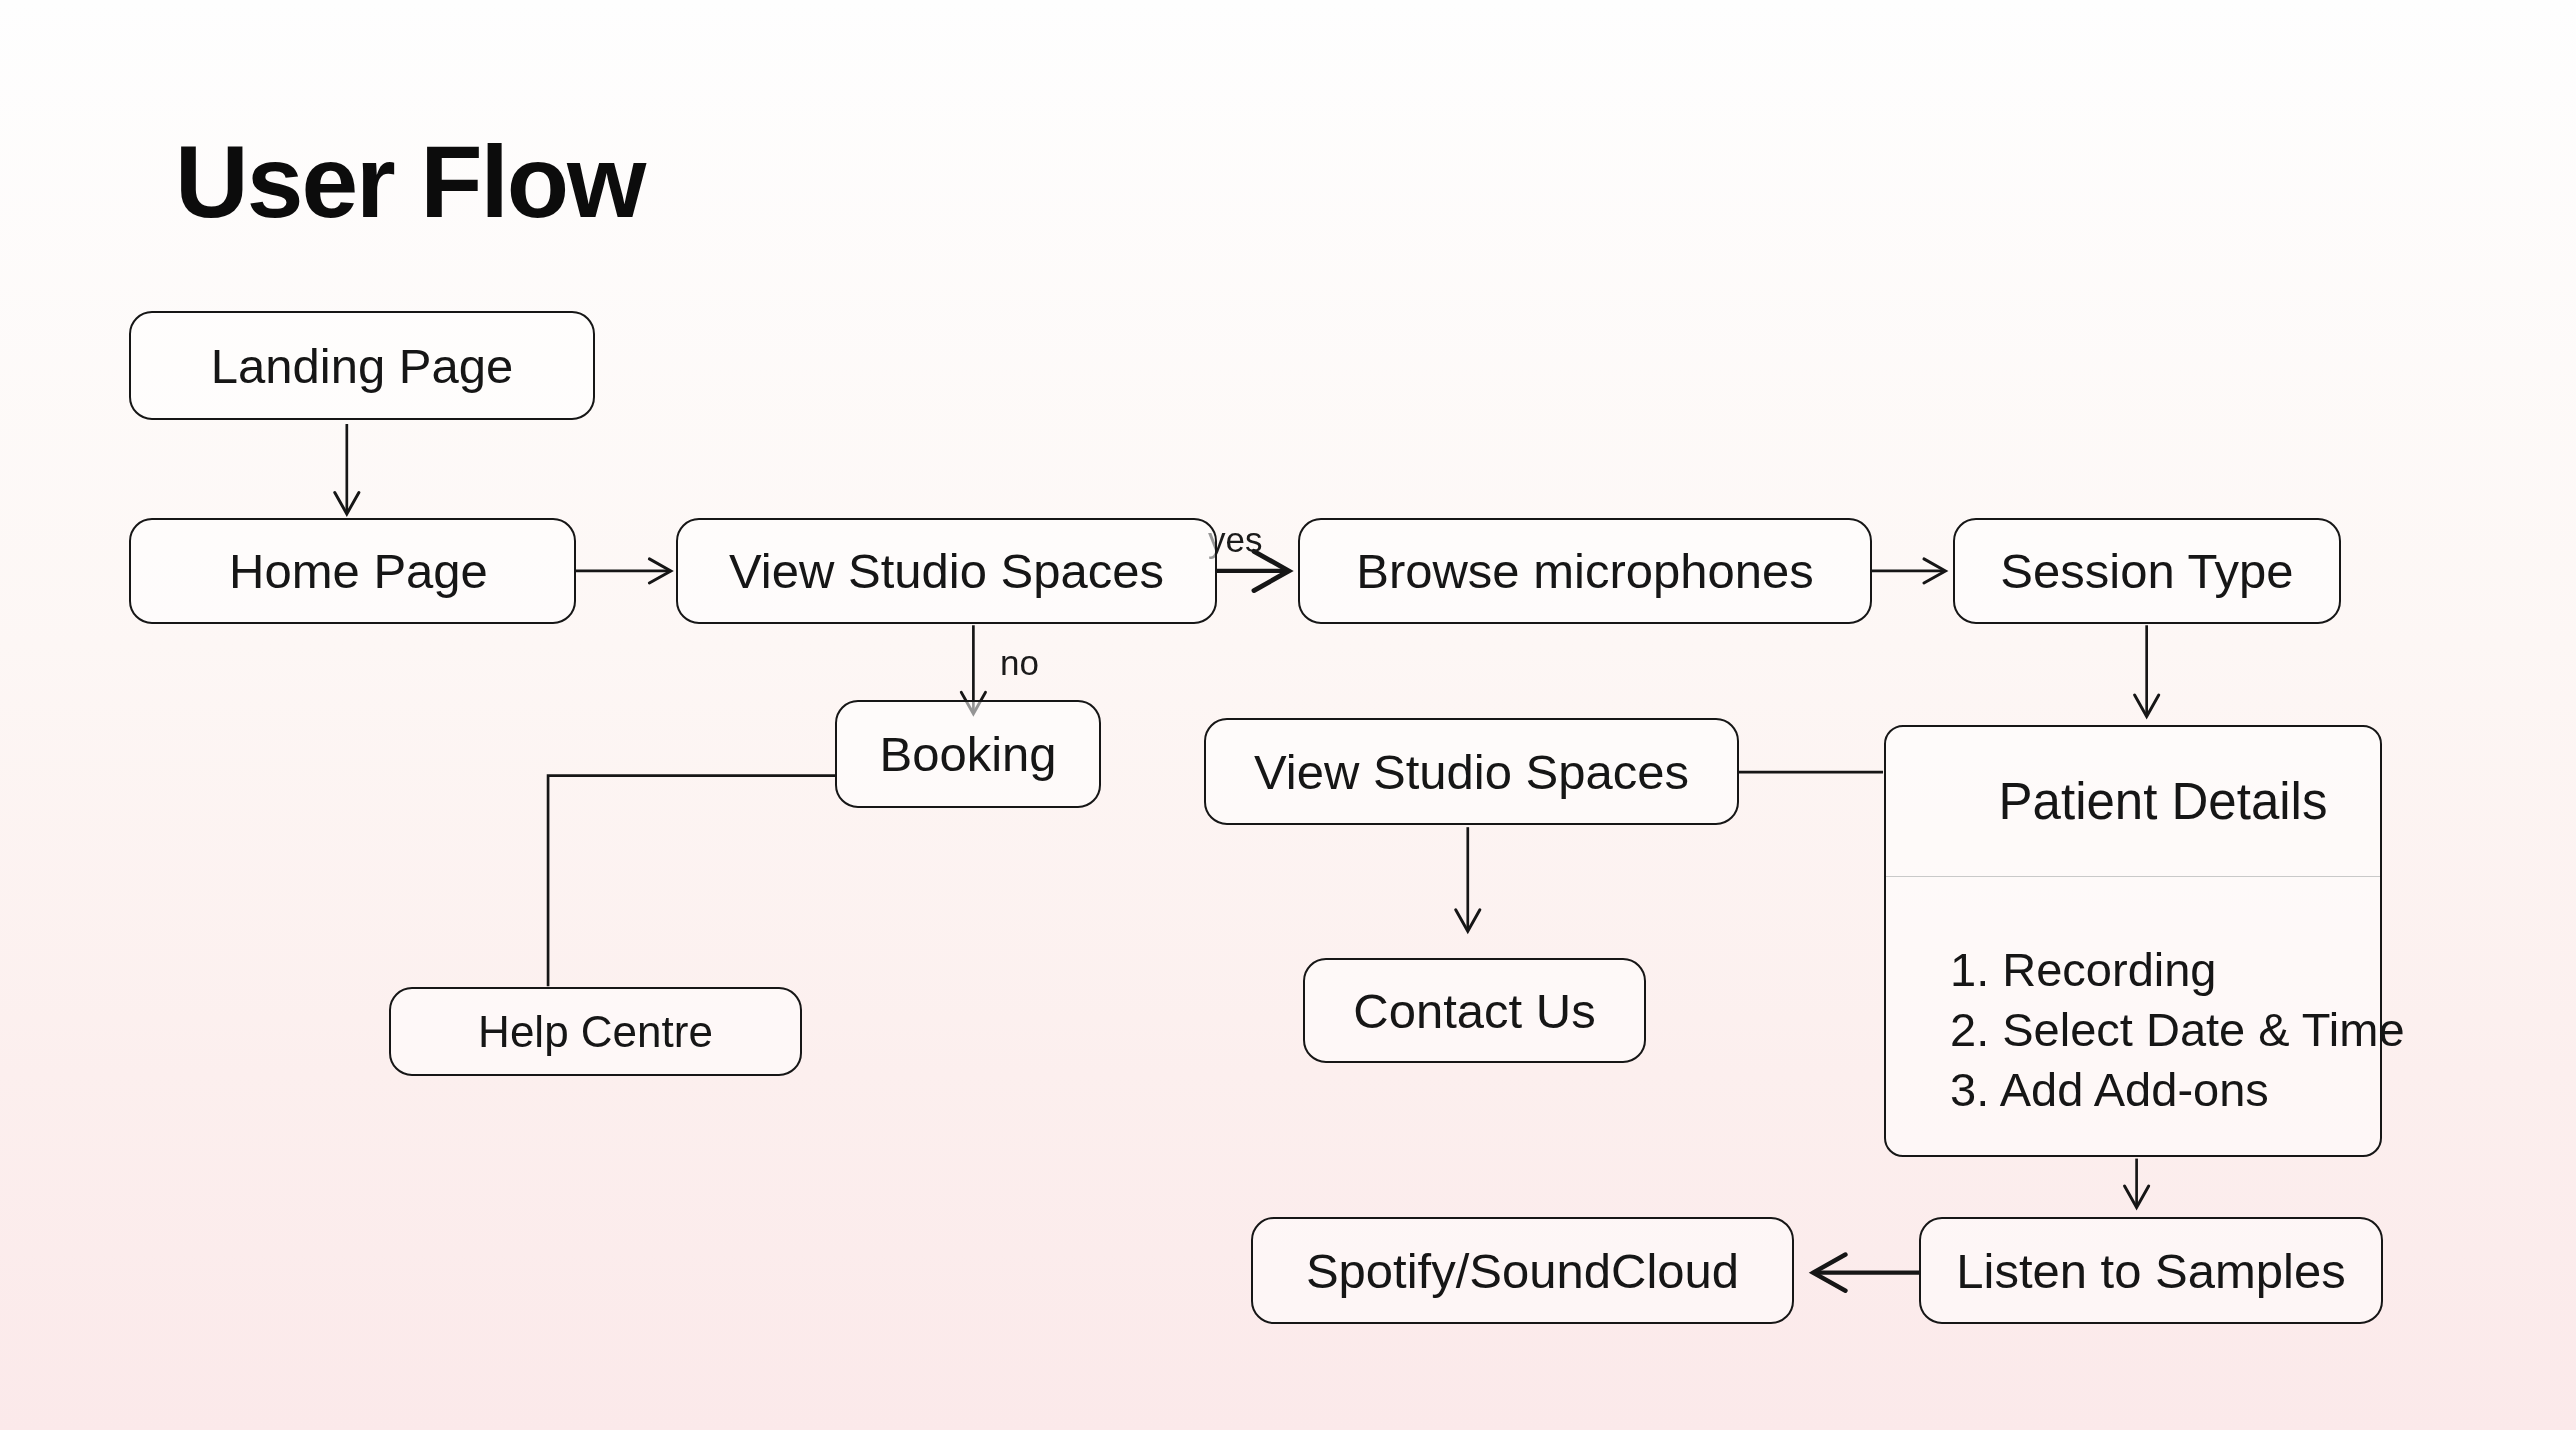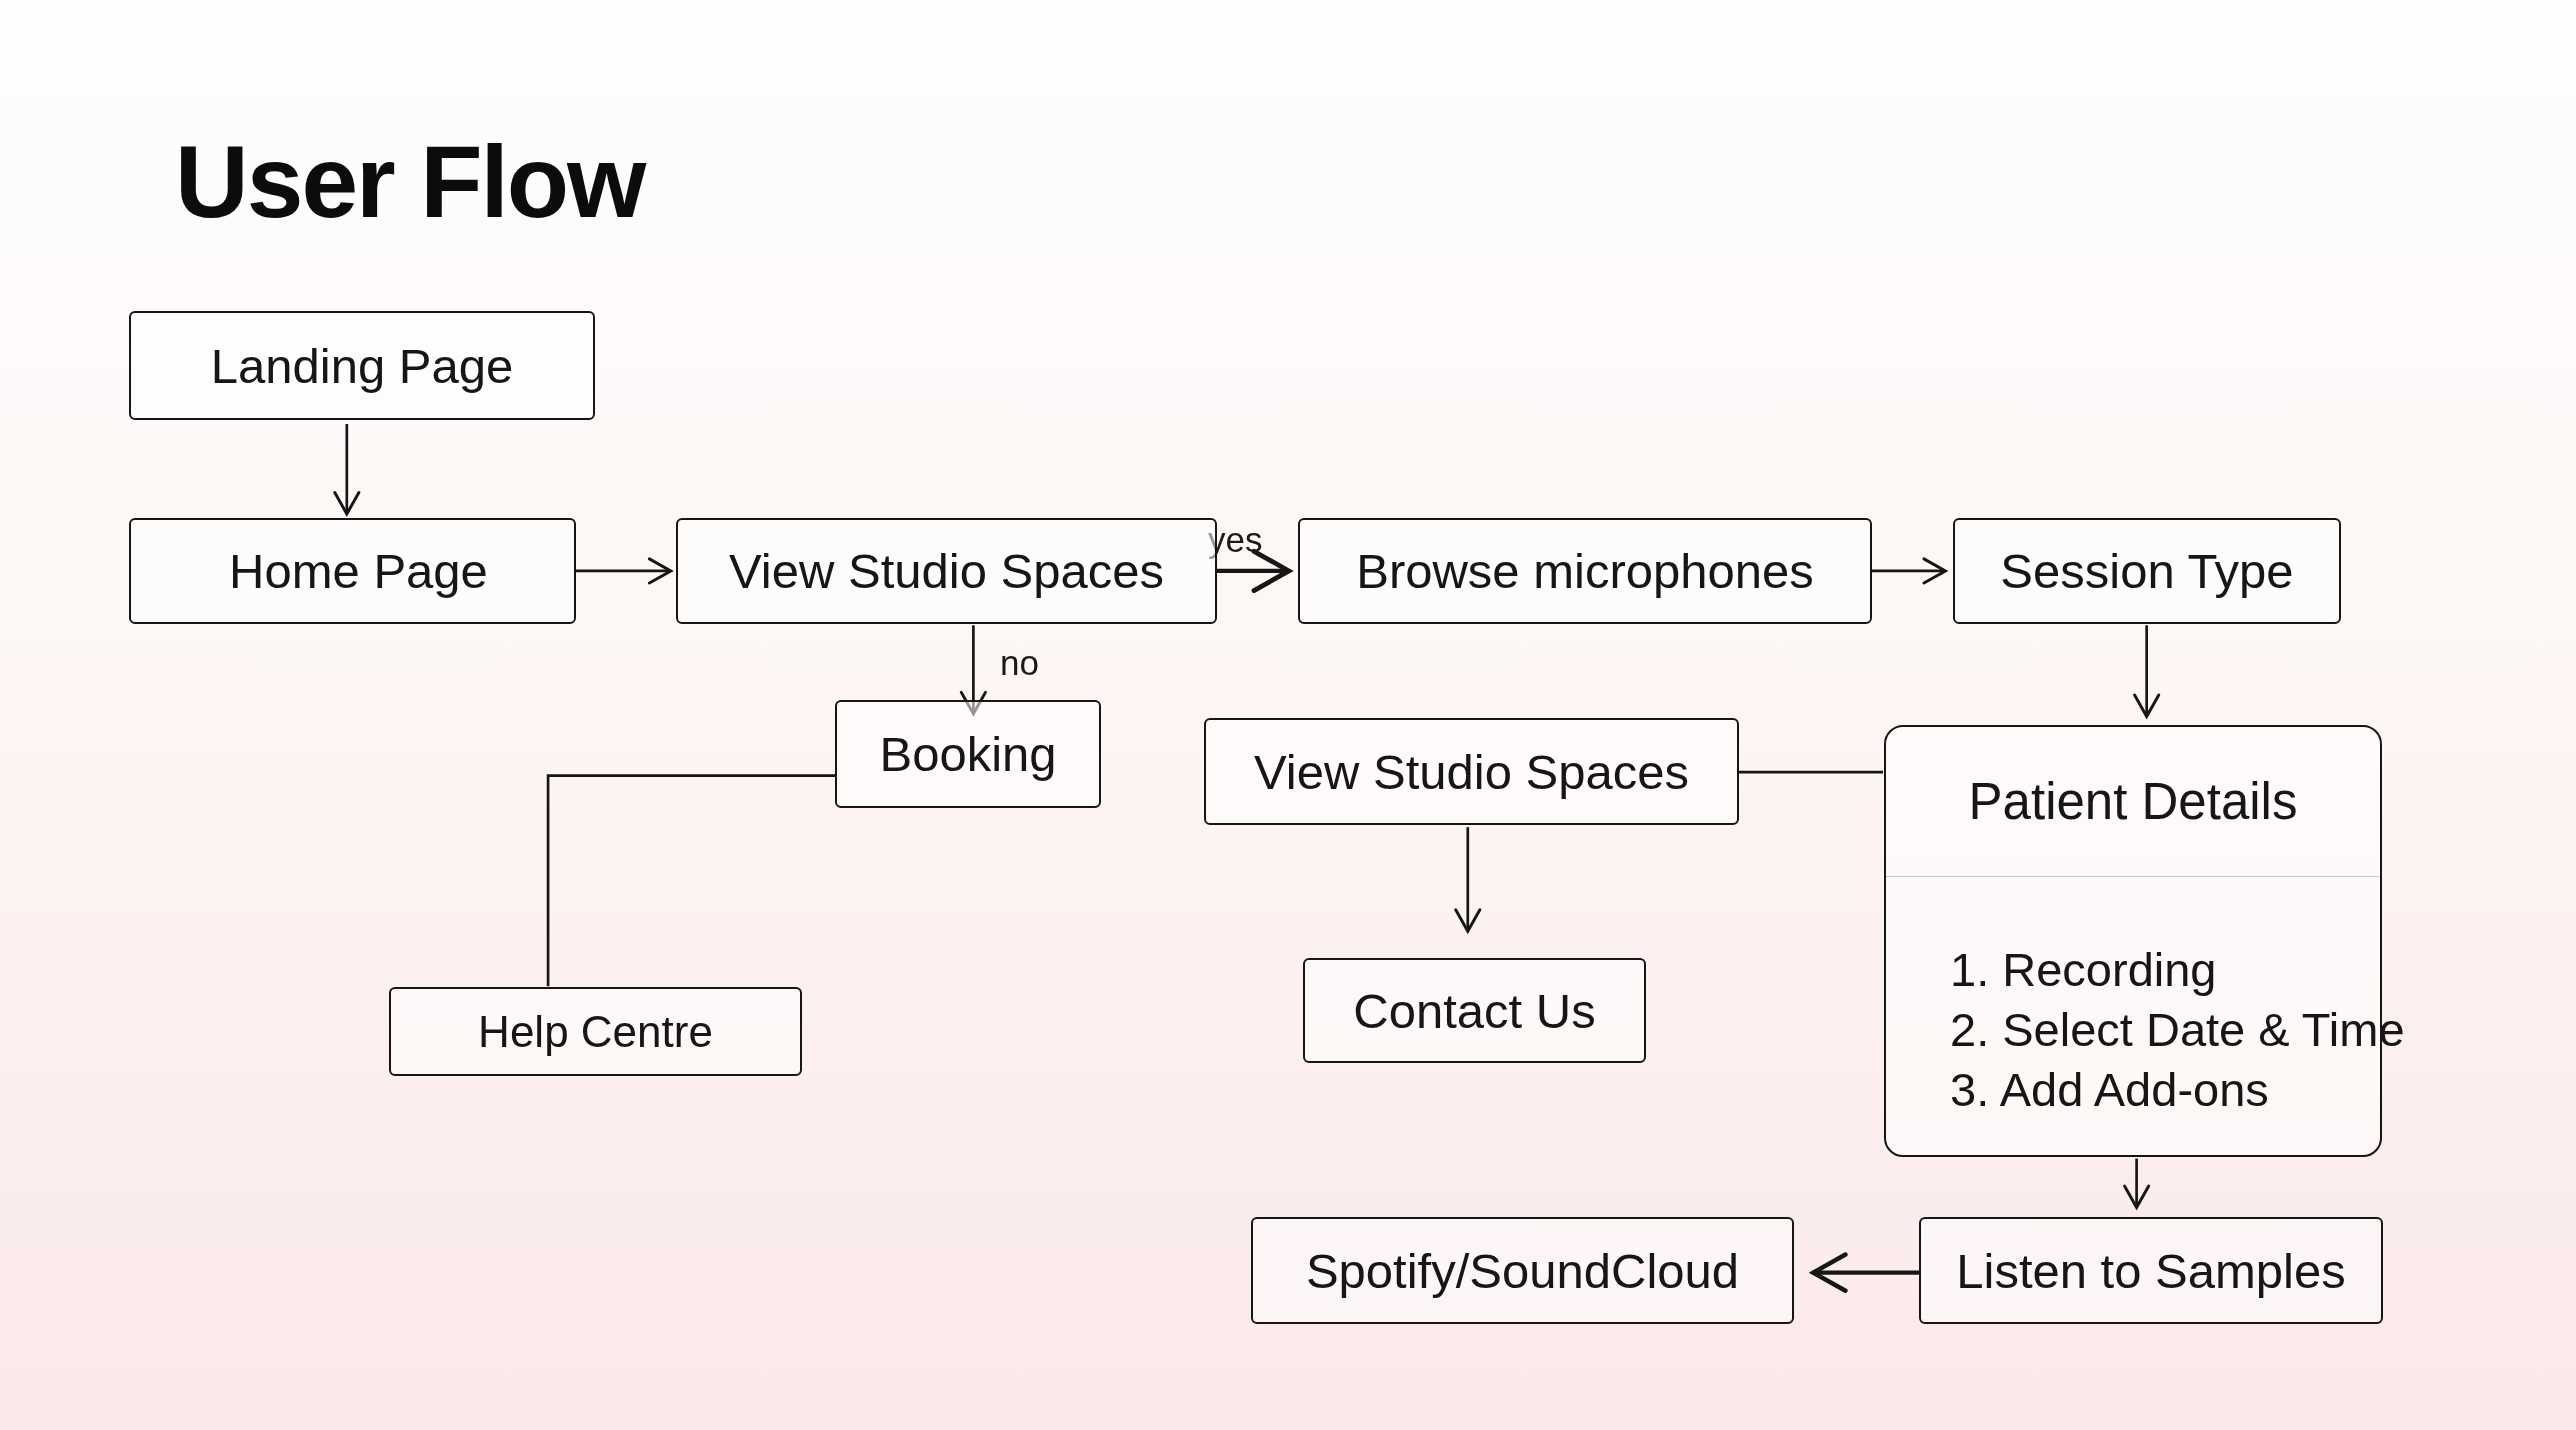--- a/index.html
+++ b/index.html
@@ -9,39 +9,39 @@
     background:linear-gradient(180deg,#fefefe 0%,#fdf7f5 45%,#fcefee 75%,#fbe9ea 100%);
     position:relative;color:#161616;
   }
   .stage{position:absolute;inset:0;}
   .title{
     position:absolute;left:131px;top:131px;
     font-size:102px;font-weight:700;letter-spacing:-2px;color:#0c0c0c;line-height:1;margin-left:44px;
   }
   .node{
     position:absolute;box-sizing:border-box;
-    border:2.7px solid #161616;border-radius:6px;
+    border:2.7px solid #161616;border-radius:23px;
     background:rgba(255,255,255,0.55);
     display:flex;align-items:center;justify-content:center;
     font-size:49px;color:#161616;white-space:nowrap;
   }
   .node.small{font-size:44px;}
   .edges{position:absolute;left:0;top:0;}
   .edge-label{
     position:absolute;font-size:35px;color:#1a1a1a;line-height:1;
   }
   .panel{
     position:absolute;box-sizing:border-box;
     border:2.7px solid #161616;border-radius:19px;
     background:rgba(255,255,255,0.55);
   }
   .panel .panel-title{
     position:absolute;left:0;top:0;width:100%;height:149px;
     display:flex;align-items:center;justify-content:center;
-    font-size:51px;color:#161616;white-space:nowrap;
+    font-size:51px;color:#161616;white-space:nowrap;padding-left:30px;
   }
   .panel .panel-divider{
     position:absolute;left:0;top:149px;width:100%;height:0;
     border-top:1.3px solid #c9c9c9;
   }
   .panel .panel-list{
     position:absolute;left:64px;top:213px;right:20px;
     font-size:47px;line-height:60px;color:#161616;white-space:nowrap;
   }
 </style>

